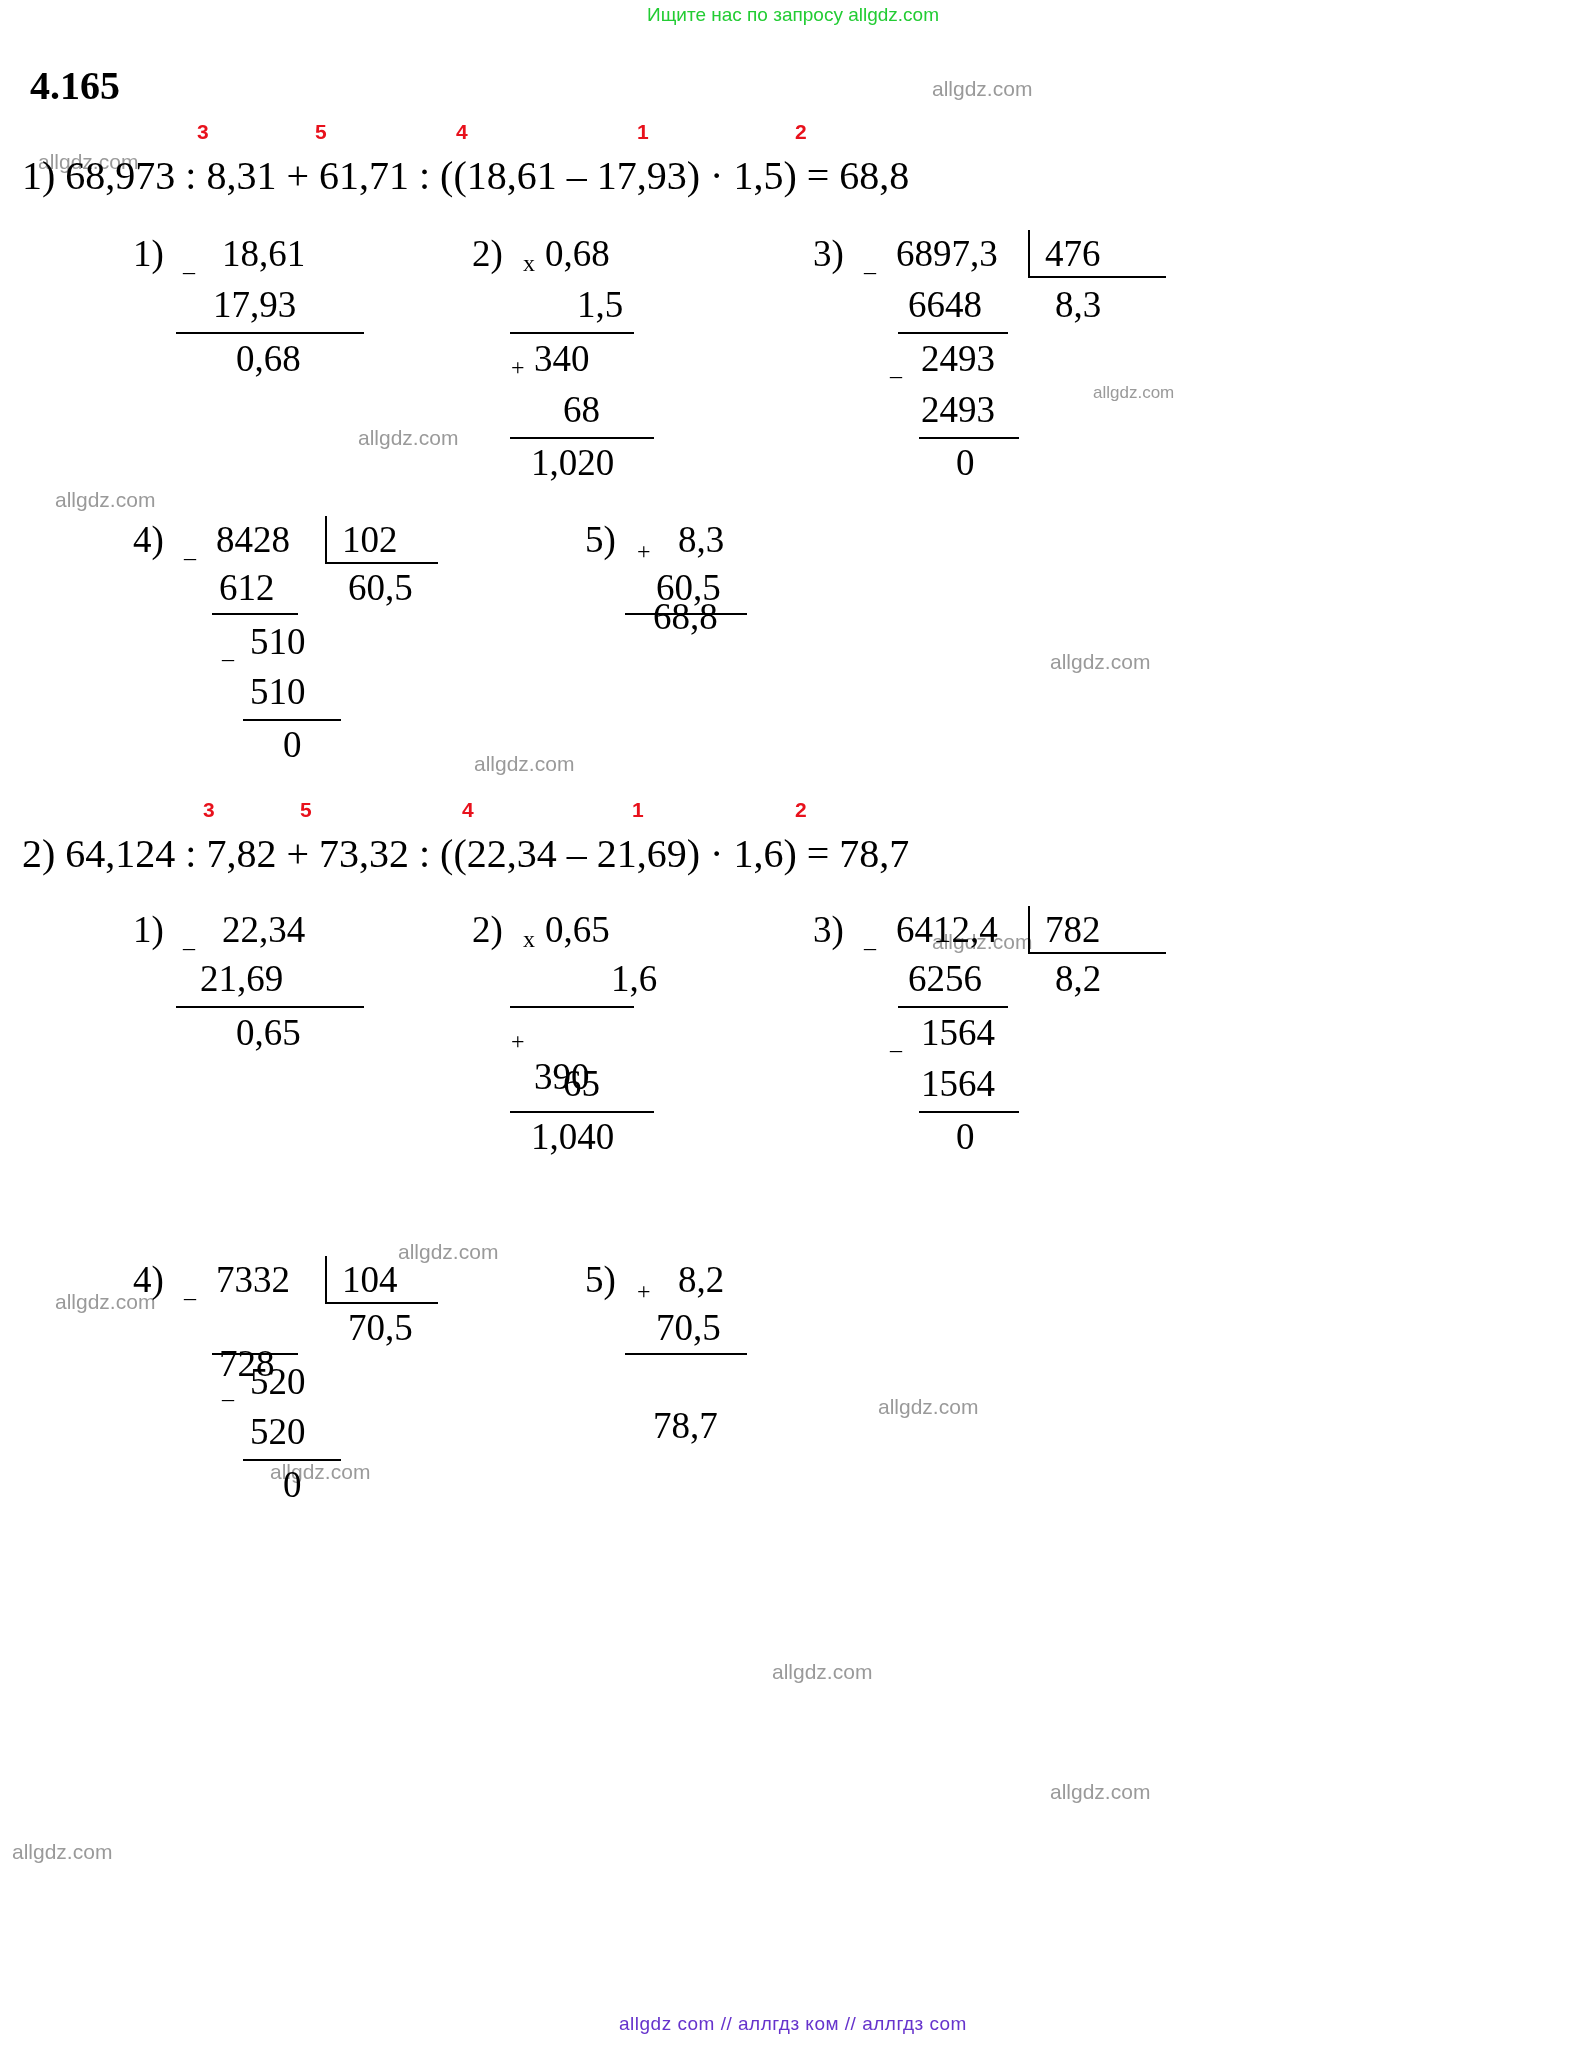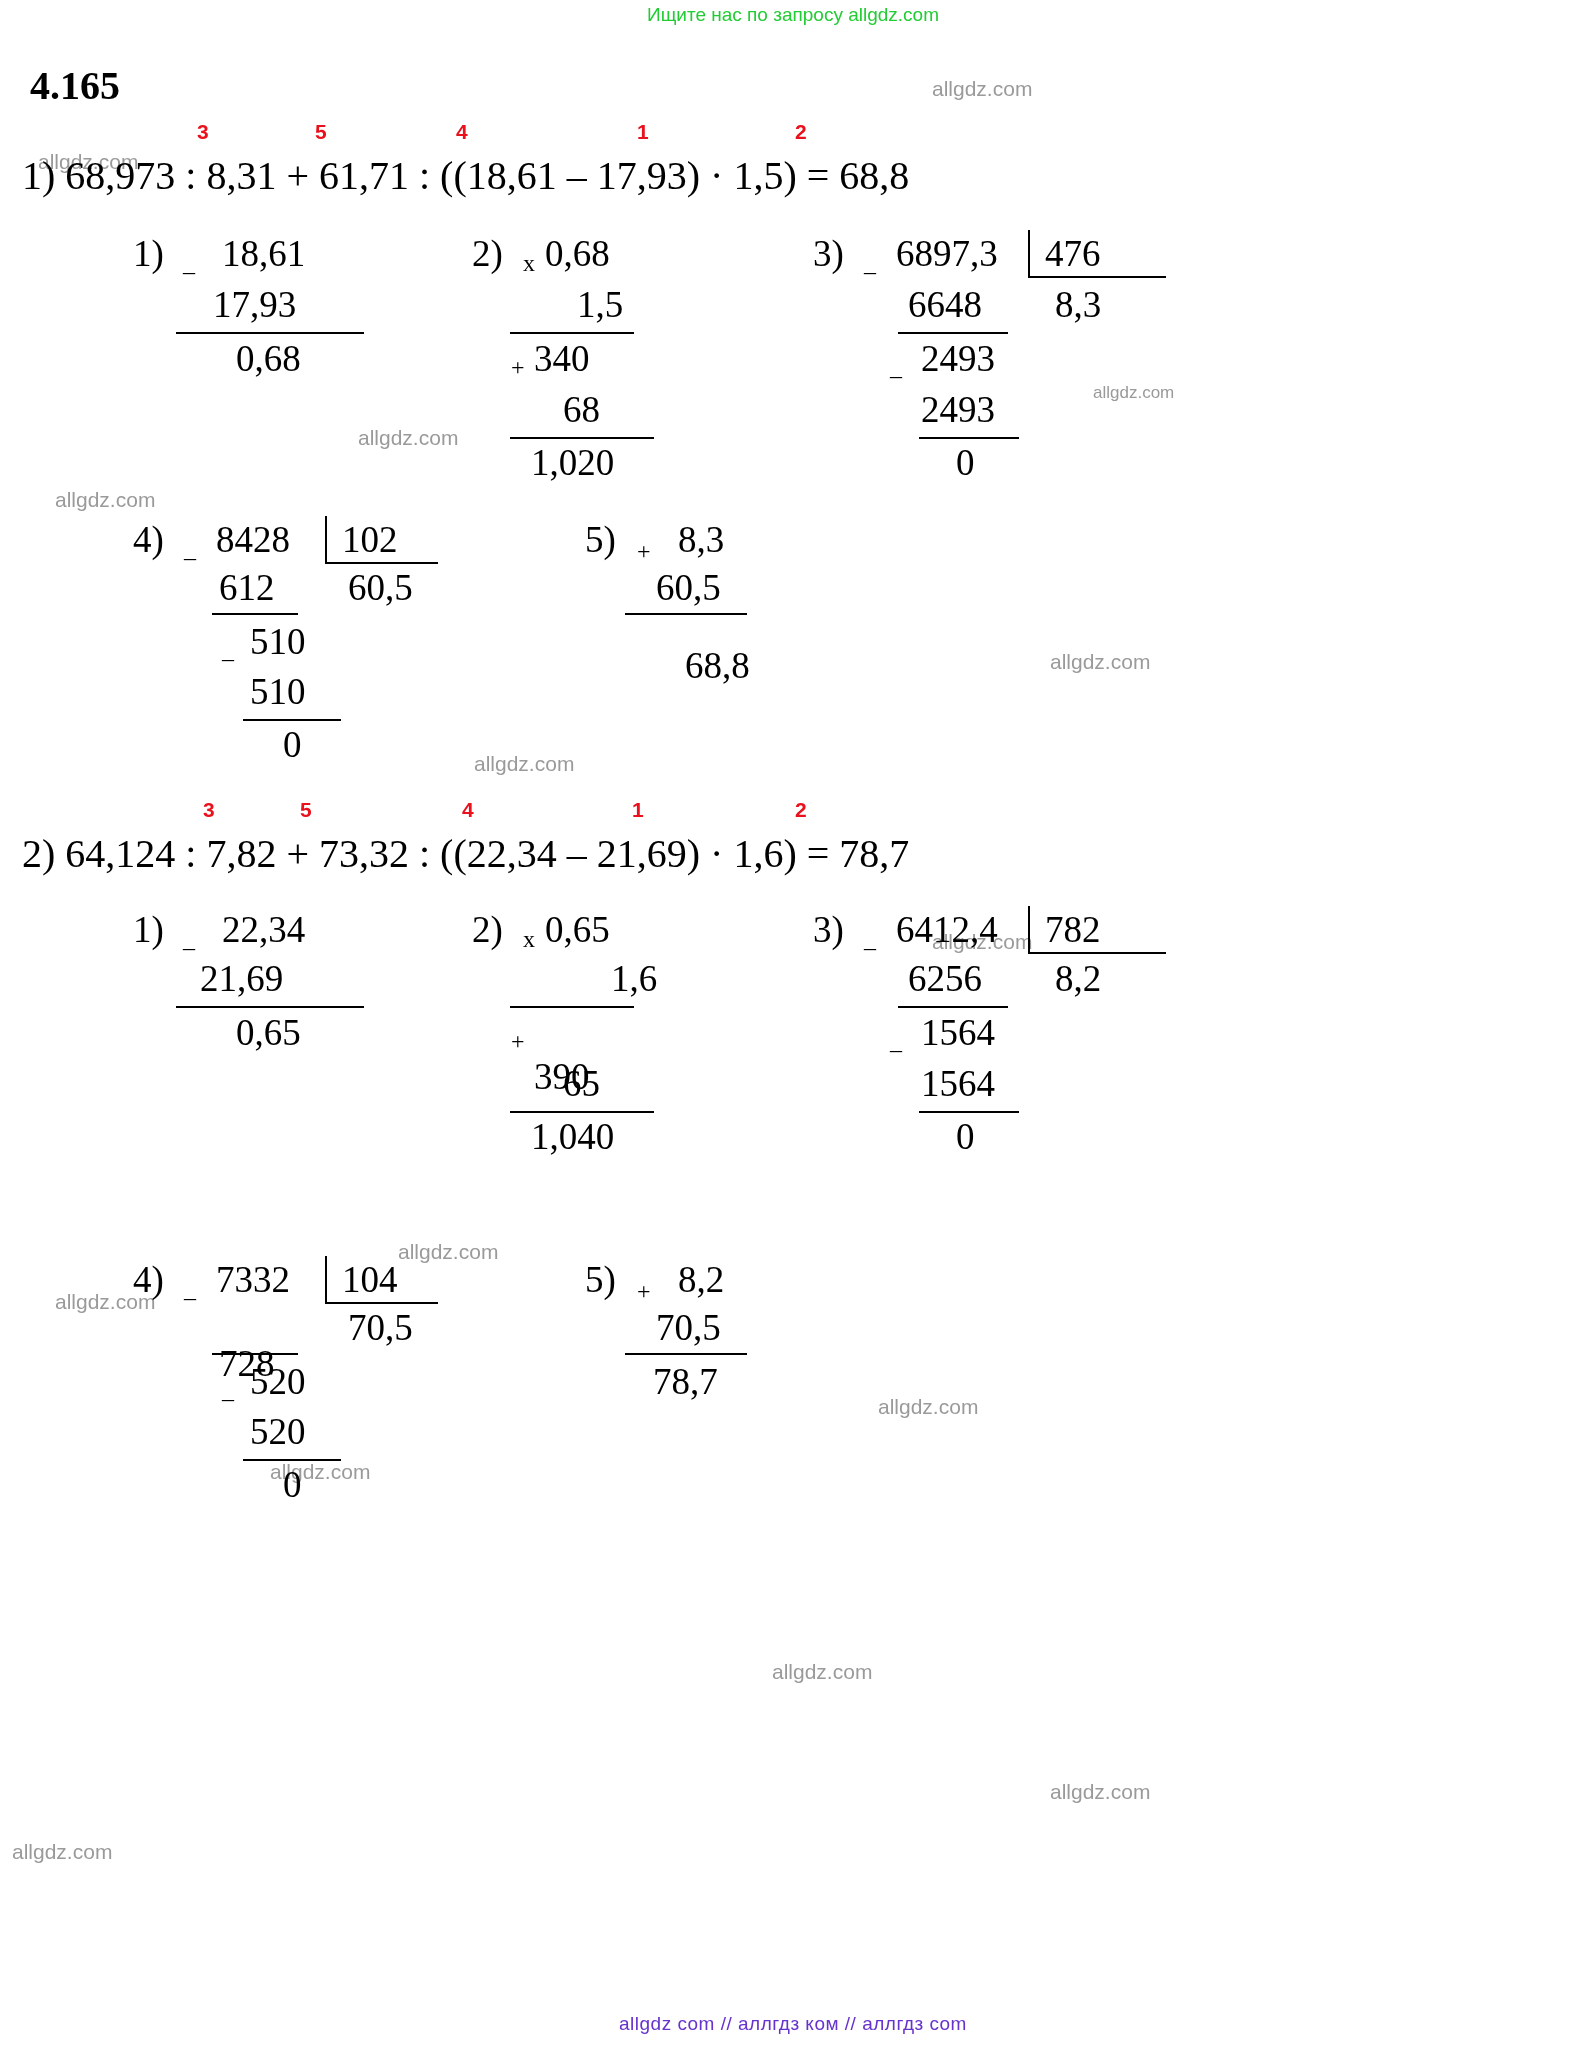--- a/index.html
+++ b/index.html
@@ -145,21 +145,21 @@
 <div class="abs num" style="top:620px; left:250px;">510</div>
 <div class="abs num" style="top:670px; left:250px;">510</div>
 <div class="abs ul-line" style="top:719px; left:243px; width:98px;"></div>
 <div class="abs num" style="top:723px; left:283px;">0</div>
 
 <div class="abs step" style="top:518px; left:585px;">5)</div>
 <div class="abs small-op" style="top:538px; left:637px;">+</div>
 <div class="abs num" style="top:518px; left:678px;">8,3</div>
 <div class="abs num" style="top:566px; left:656px;">60,5</div>
 <div class="abs ul-line" style="top:613px; left:625px; width:122px;"></div>
-<div class="abs num" style="top:644px; left:653px;margin-left:32px;">68,8</div>
+<div class="abs num" style="top:595px; left:653px;">68,8</div>
 
 <div class="abs order-num" style="top:798px; left:203px;">3</div>
 <div class="abs order-num" style="top:798px; left:300px;">5</div>
 <div class="abs order-num" style="top:798px; left:462px;">4</div>
 <div class="abs order-num" style="top:798px; left:632px;">1</div>
 <div class="abs order-num" style="top:798px; left:795px;">2</div>
 
 <div class="abs expr" style="top:830px; left:22px;">2) 64,124 : 7,82 + 73,32 : ((22,34 – 21,69) · 1,6) = 78,7</div>
 
 <div class="abs step" style="top:908px; left:133px;">1)</div>
@@ -208,15 +208,15 @@
 <div class="abs num" style="top:1360px; left:250px;">520</div>
 <div class="abs num" style="top:1410px; left:250px;">520</div>
 <div class="abs ul-line" style="top:1459px; left:243px; width:98px;"></div>
 <div class="abs num" style="top:1463px; left:283px;">0</div>
 
 <div class="abs step" style="top:1258px; left:585px;">5)</div>
 <div class="abs small-op" style="top:1278px; left:637px;">+</div>
 <div class="abs num" style="top:1258px; left:678px;">8,2</div>
 <div class="abs num" style="top:1306px; left:656px;">70,5</div>
 <div class="abs ul-line" style="top:1353px; left:625px; width:122px;"></div>
-<div class="abs num" style="top:1360px; left:653px;">78,7</div>
+<div class="abs num" style="top:1404px; left:653px;">78,7</div>
 
 <div class="abs bottom-banner">allgdz com  //  аллгдз ком  //  аллгдз сom</div>
 
 </body></html>

